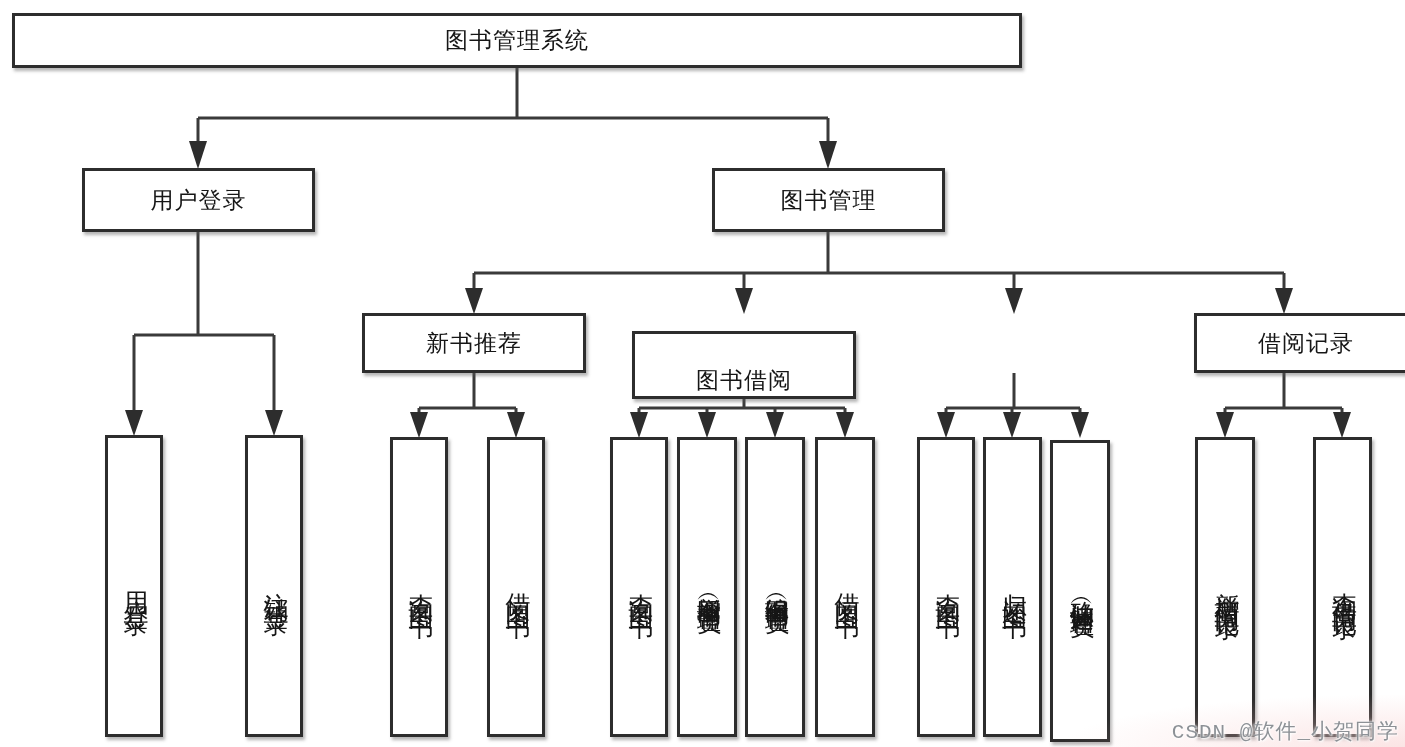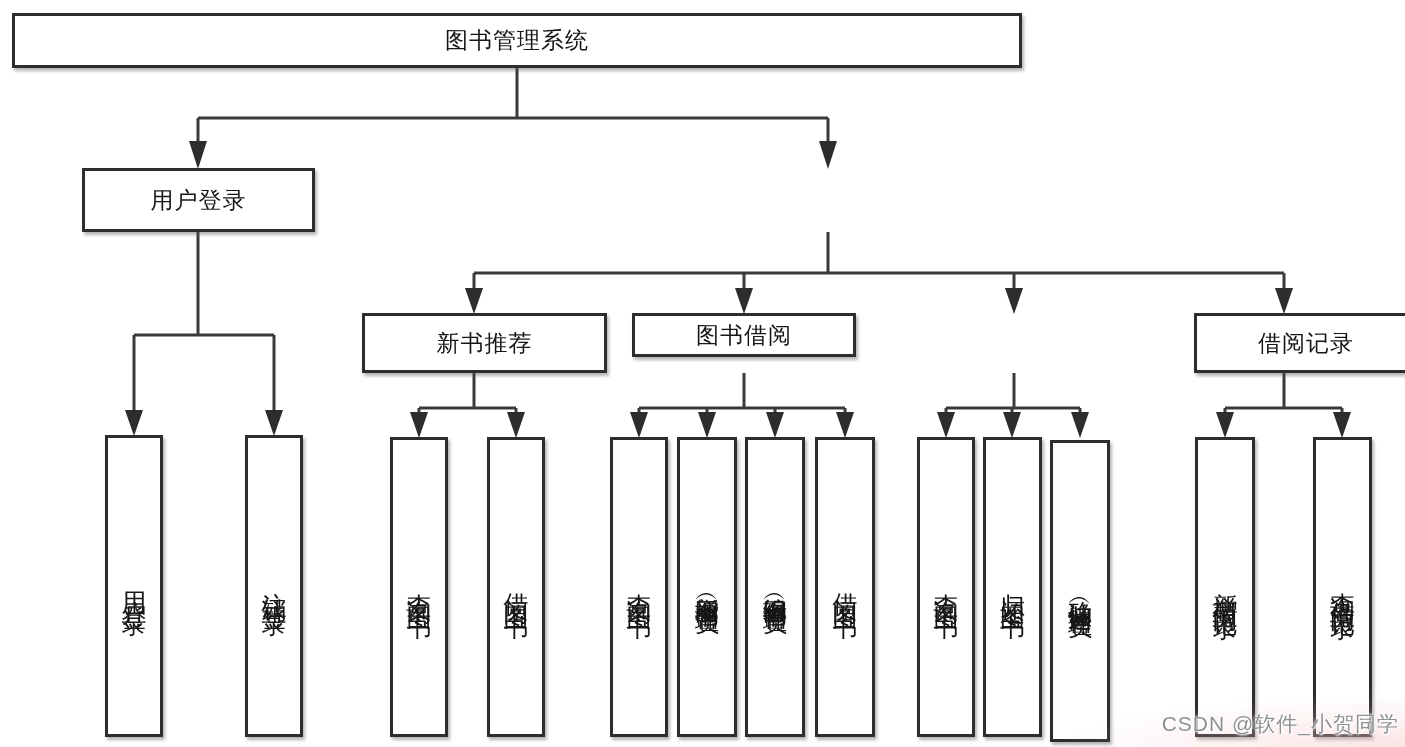--- a/index.html
+++ b/index.html
@@ -1,36 +1,36 @@
 <!DOCTYPE html>
 <html><head>
 <meta charset="utf-8">
 <style>
   html,body{margin:0;padding:0;background:#ffffff;}
   #canvas{
     position:relative;width:1405px;height:747px;background:#ffffff;overflow:hidden;
-    font-family:Liberation Sans, sans-serif;color:#1c1c1c;
+    font-family:Liberation Mono, monospace;color:#1c1c1c;
   }
   #connectors{position:absolute;left:0;top:0;width:1405px;height:747px;}
   .node{
     position:absolute;box-sizing:border-box;background:#ffffff;
     border:3px solid #2d2d2d;
     box-shadow:2px 3px 3px rgba(90,90,90,0.45);
     display:flex;align-items:center;justify-content:center;
     font-size:23px;color:#161616;letter-spacing:1px;
   }
   .vnode{
     writing-mode:vertical-rl;text-orientation:mixed;
     font-size:25px;letter-spacing:7px;line-height:1;
   }
   .vnode.tight{font-size:24px;letter-spacing:2px;}
   .vnode.mid{letter-spacing:5px;}
   .label{pointer-events:none;}
   #watermark{
-    position:absolute;right:6px;bottom:9px;
+    position:absolute;right:6px;bottom:2px;
     font-size:21px;color:#8d9196;letter-spacing:1px;
     text-shadow:0 0 2px #ffffff,0 0 4px #ffffff,1px 1px 2px #ffffff;
     white-space:nowrap;
   }
   #corner-tint{
     position:absolute;right:0;bottom:0;width:340px;height:52px;
     background:radial-gradient(ellipse at 100% 100%, rgba(246,196,196,0.45), rgba(246,196,196,0) 72%);
     pointer-events:none;
   }
 </style>
@@ -79,25 +79,28 @@
     <polygon points="1333,412 1351,412 1342,438" fill="#2d2d2d"></polygon>
   </svg>
 
   <div class="node" style="left:12px;top:13px;width:1010px;height:55px;">
     <span class="label">图书管理系统</span>
   </div>
 
   <div class="node" style="left:82px;top:168px;width:233px;height:64px;">
     <span class="label">用户登录</span>
   </div>
+  <div class="node" style="left:712px;top:168px;width:233px;height:64px;">
+    <span class="label">图书管理</span>
+  </div>
 
-  <div class="node" style="left:362px;top:313px;width:245px;height:60px;justify-content:center;">
+  <div class="node" style="left:362px;top:313px;width:224px;height:60px;justify-content:center;">
     <span class="label">新书推荐</span>
   </div>
-  <div class="node" style="left:632px;top:313px;width:224px;height:44px;">
+  <div class="node" style="left:632px;top:331px;width:224px;height:68px;align-items:flex-end;">
     <span class="label">图书借阅</span>
   </div>
   <div class="node" style="left:1170px;top:313px;width:224px;height:60px;margin-left:24px;">
     <span class="label">借阅记录</span>
   </div>
 
   <div class="node vnode" style="left:105px;top:435px;width:58px;height:302px;">
     <span class="label">用户登录</span>
   </div>
   <div class="node vnode" style="left:245px;top:435px;width:58px;height:302px;">

